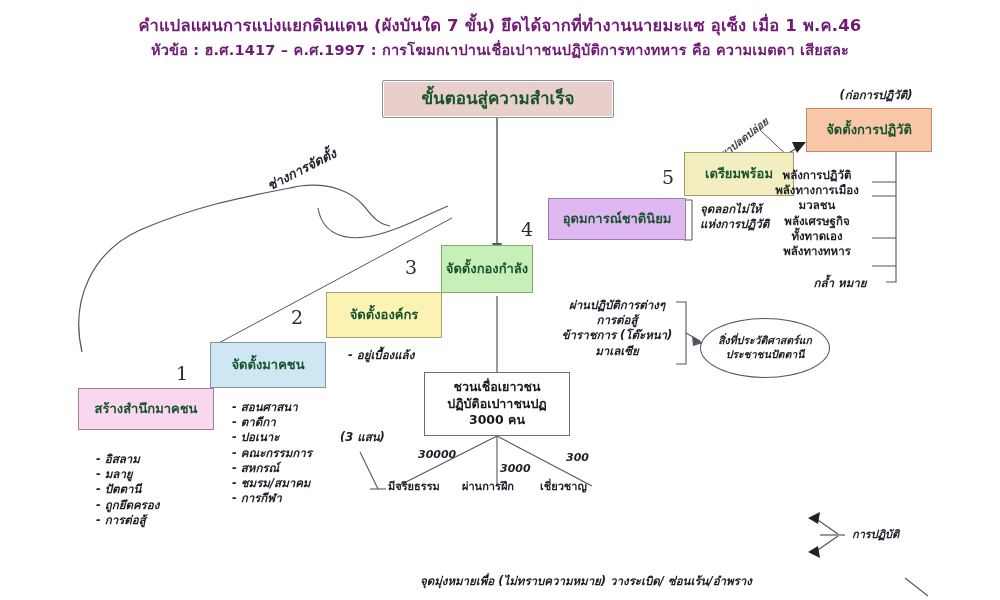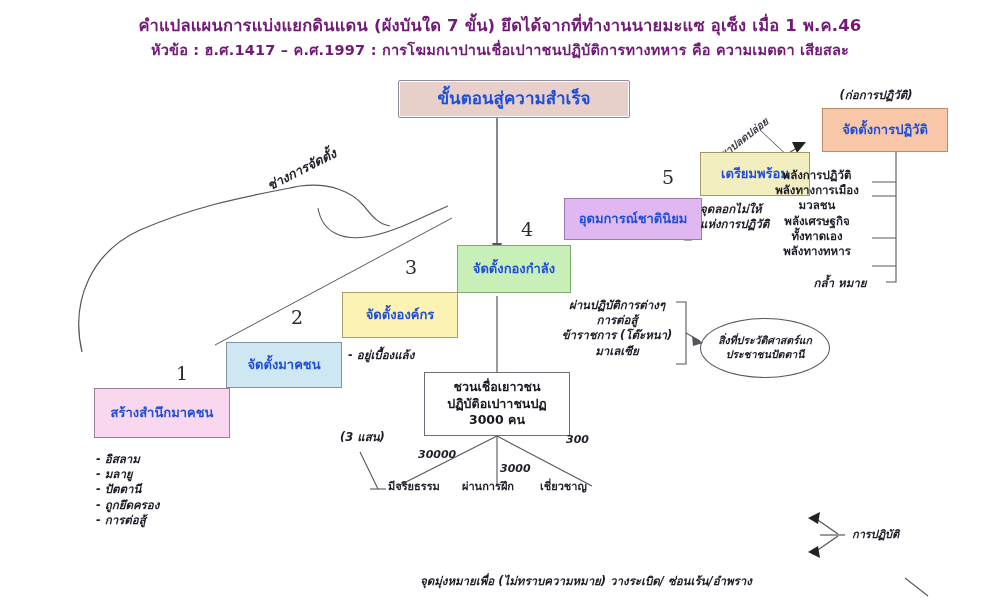--- a/index.html
+++ b/index.html
@@ -22,23 +22,22 @@
   #title1{top:12px;font-size:16.5px;}
   #title2{top:38px;font-size:14.5px;}
 
   
   .box{
     position:absolute;
     box-sizing:border-box;
     display:flex;align-items:center;justify-content:center;
     text-align:center;
     font-weight:bold;
-    color:#1d4ed8;
+    color:#14532d;
     line-height:1.15;
-    margin-left:16px;
   }
   .box.hdr{
     border:1.5px solid #8c8c9e;
     background:#e8cfc9;
     font-size:17px;
     border-radius:2px;
     box-shadow:0 0 0 1px #ffffff inset;
   }
   .box.step{
     border:1px solid #8a8a99;
@@ -166,40 +165,47 @@
 
   <div id="curvelabel">ช่างการจัดตั้ง</div>
   <div id="diaglabel">เขาปลดปล่อย</div>
 
   <div class="stepnum" style="left:176px;top:362px;">1</div>
   <div class="stepnum" style="left:291px;top:306px;">2</div>
   <div class="stepnum" style="left:405px;top:256px;">3</div>
   <div class="stepnum" style="left:521px;top:218px;">4</div>
   <div class="stepnum" style="left:662px;top:166px;">5</div>
 
-  <div class="box step" id="step1" style="left:78px;top:388px;width:136px;height:50px;">สร้างสำนึกมาคชน</div>
+  <div class="box step" id="step1" style="left:78px;top:388px;width:136px;height:42px;">สร้างสำนึกมาคชน</div>
 
   <div class="box step" id="step2" style="left:210px;top:342px;width:116px;height:46px;">จัดตั้งมาคชน</div>
 
   <div class="box step" id="step3" style="left:326px;top:292px;width:116px;height:46px;">จัดตั้งองค์กร</div>
 
-  <div class="box step" id="step4" style="left:441px;top:245px;width:114px;height:48px;">จัดตั้งกองกำลัง</div>
+  <div class="box step" id="step4" style="left:441px;top:245px;width:92px;height:48px;">จัดตั้งกองกำลัง</div>
 
   <div class="box step" id="step5" style="left:548px;top:198px;width:138px;height:42px;">อุดมการณ์ชาตินิยม</div>
 
   <div class="box step" id="step6" style="left:684px;top:152px;width:110px;height:44px;">เตรียมพร้อม</div>
 
   <div class="box step" id="step7" style="left:806px;top:108px;width:126px;height:44px;">จัดตั้งการปฏิวัติ</div>
 
   <div class="anno sm" style="left:96px;top:452px;">- อิสลาม
 - มลายู
 - ปัตตานี
 - ถูกยึดครอง
 - การต่อสู้</div>
 
+  <div class="anno sm" style="left:232px;top:400px;">- สอนศาสนา
+- ตาดีกา
+- ปอเนาะ
+- คณะกรรมการ
+- สหกรณ์
+- ชมรม/สมาคม
+- การกีฬา</div>
 
   <div class="anno sm" style="left:348px;top:348px;">- อยู่เบื้องแล้ง</div>
 
   <div class="anno sm rt" style="left:558px;top:298px;width:118px;">ผ่านปฏิบัติการต่างๆ
 การต่อสู้
 ข้าราชการ (โต๊ะหนา)
 มาเลเซีย</div>
 
   <div class="anno sm" style="left:700px;top:202px;">จุดลอกไม่ให้
 แห่งการปฏิวัติ</div>
@@ -221,21 +227,21 @@
   <div class="plainbox" style="left:424px;top:372px;width:146px;height:64px;">
     <span>ชวนเชื่อเยาวชน</span>
     <span>ปฏิบัติอเปาาชนปฏ</span>
     <span>3000 คน</span>
   </div>
 
   <div class="anno sm" style="left:340px;top:430px;">(3 แสน)</div>
 
   <div class="anno md" style="left:418px;top:448px;">30000</div>
   <div class="anno md" style="left:500px;top:462px;">3000</div>
-  <div class="anno md" style="left:566px;top:433px;">300</div>
+  <div class="anno md" style="left:566px;top:451px;">300</div>
 
   <div class="anno md upright" style="left:388px;top:480px;">มีจริยธรรม</div>
   <div class="anno md upright" style="left:462px;top:480px;">ผ่านการฝึก</div>
   <div class="anno md upright" style="left:540px;top:480px;">เชี่ยวชาญ</div>
 
 
   <div class="anno md" style="left:852px;top:528px;">การปฏิบัติ</div>
 
   <div class="anno sm" style="left:420px;top:574px;">จุดมุ่งหมายเพื่อ (ไม่ทราบความหมาย) วางระเบิด/  ซ่อนเร้น/อำพราง</div>
 

